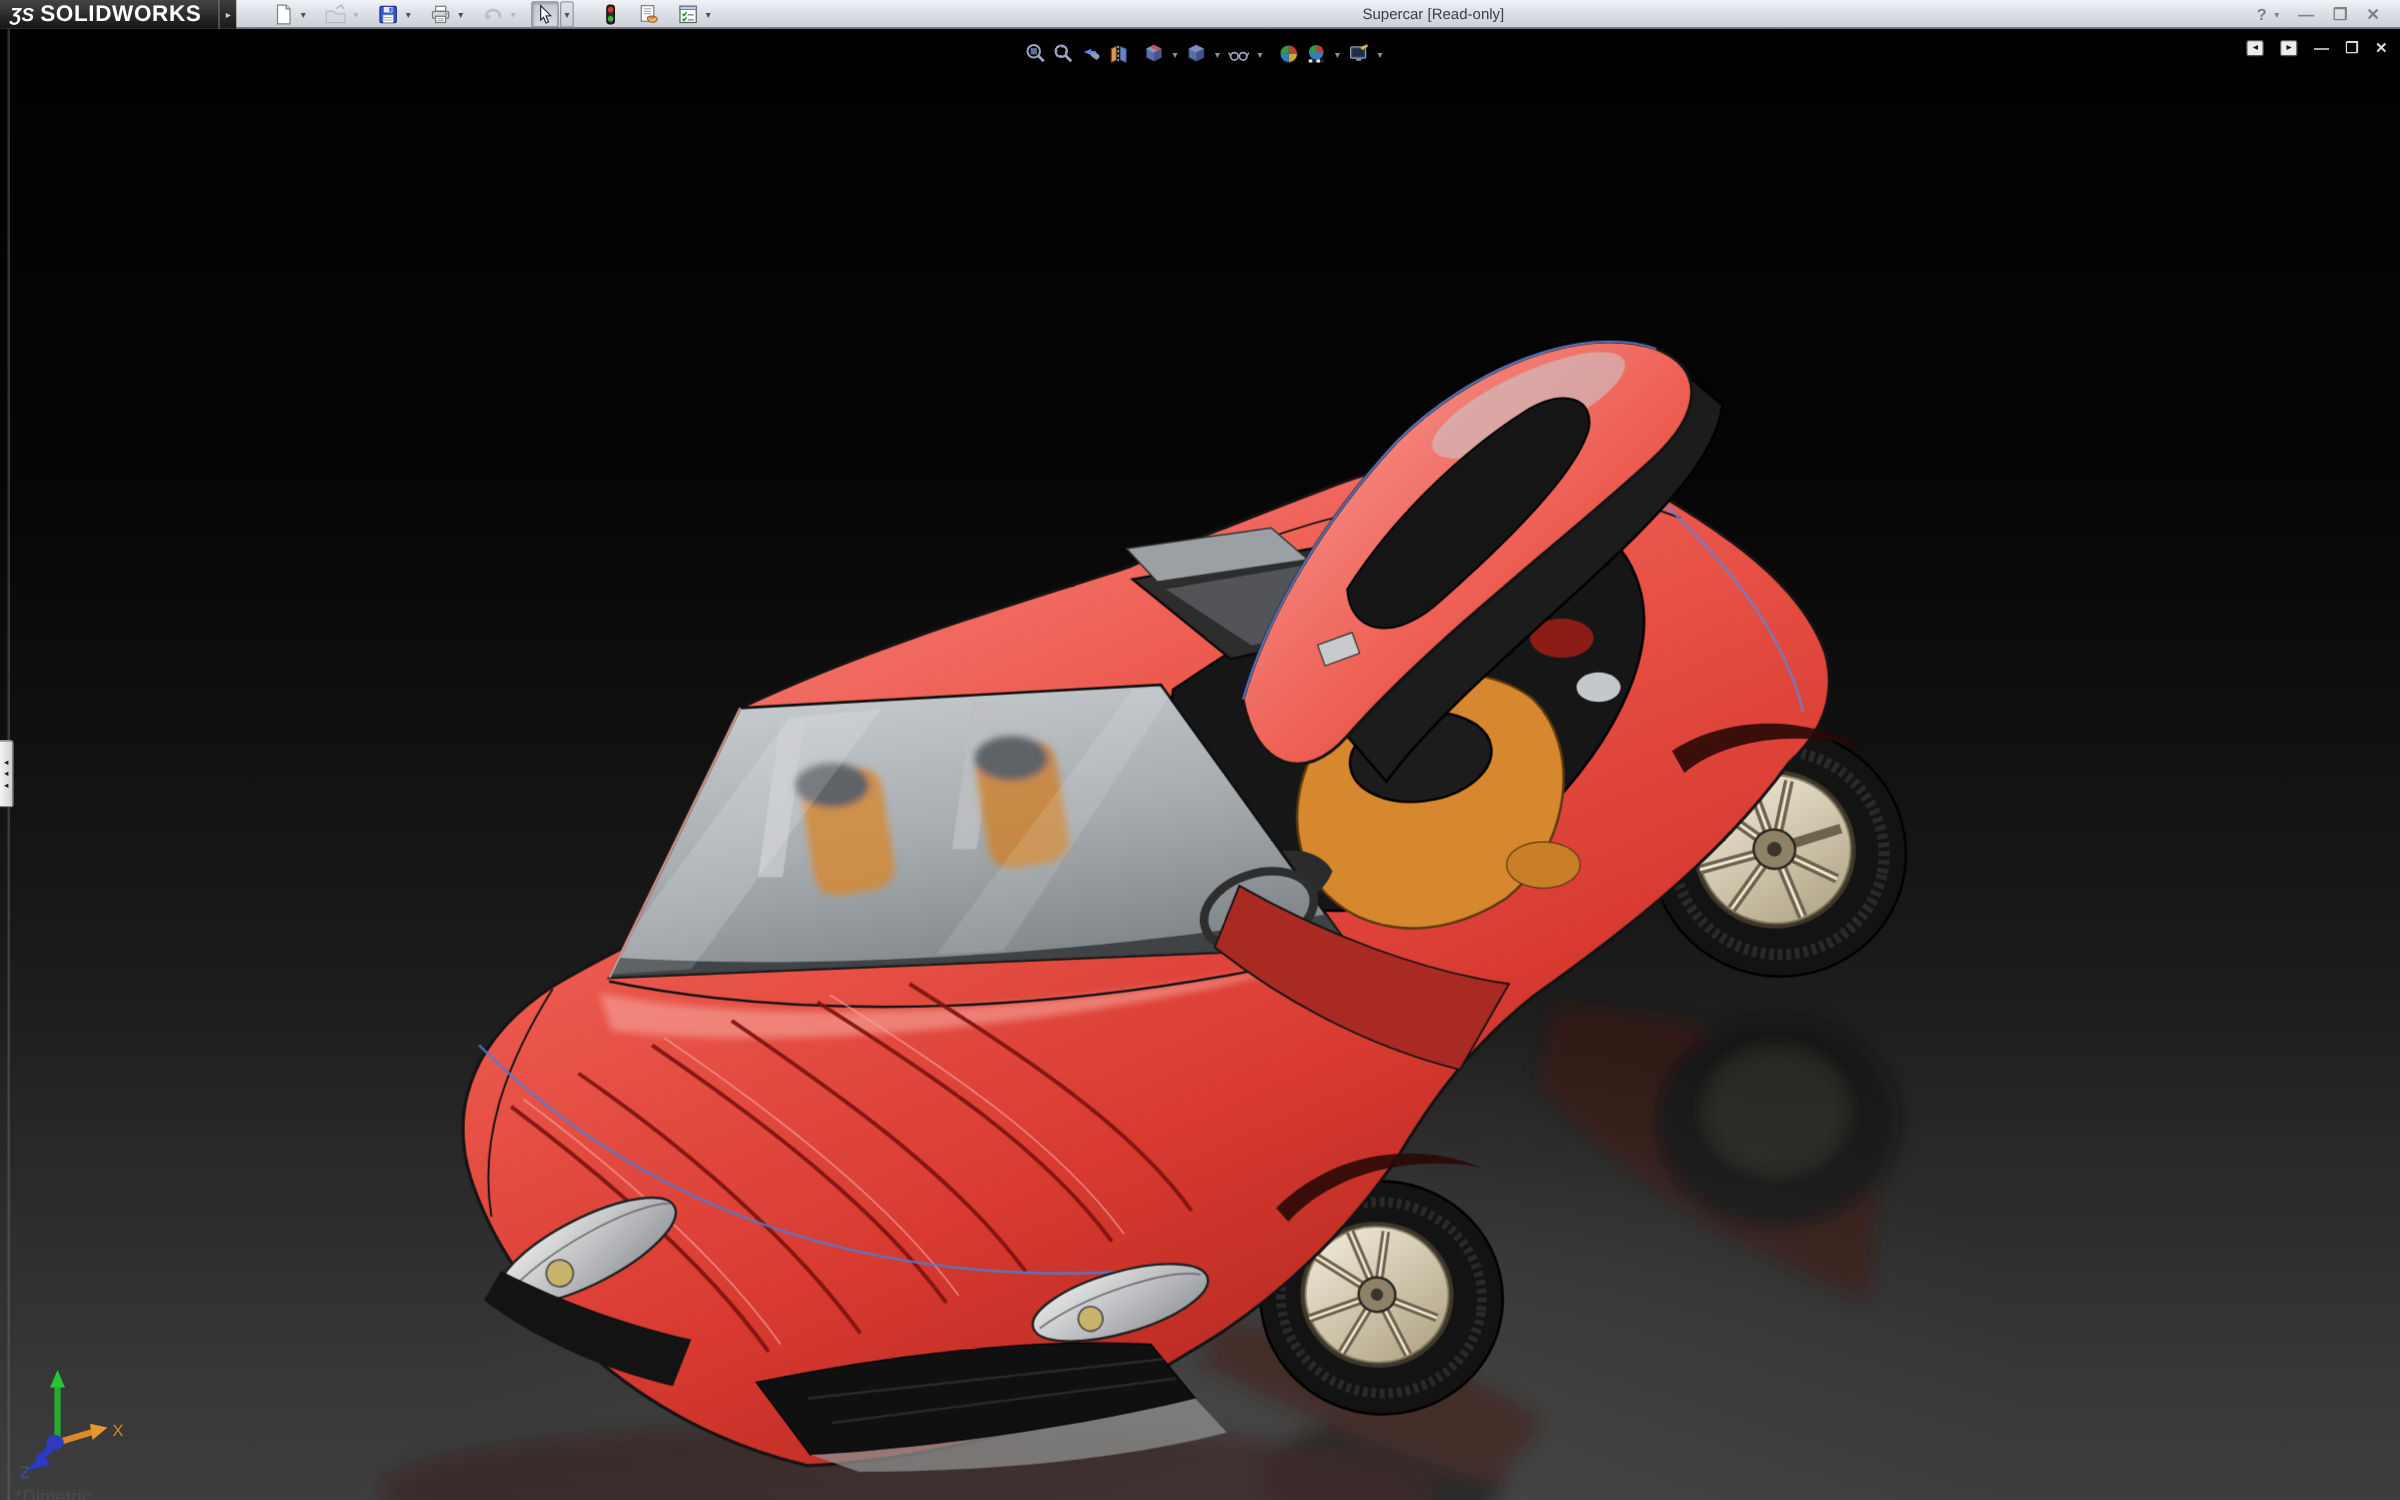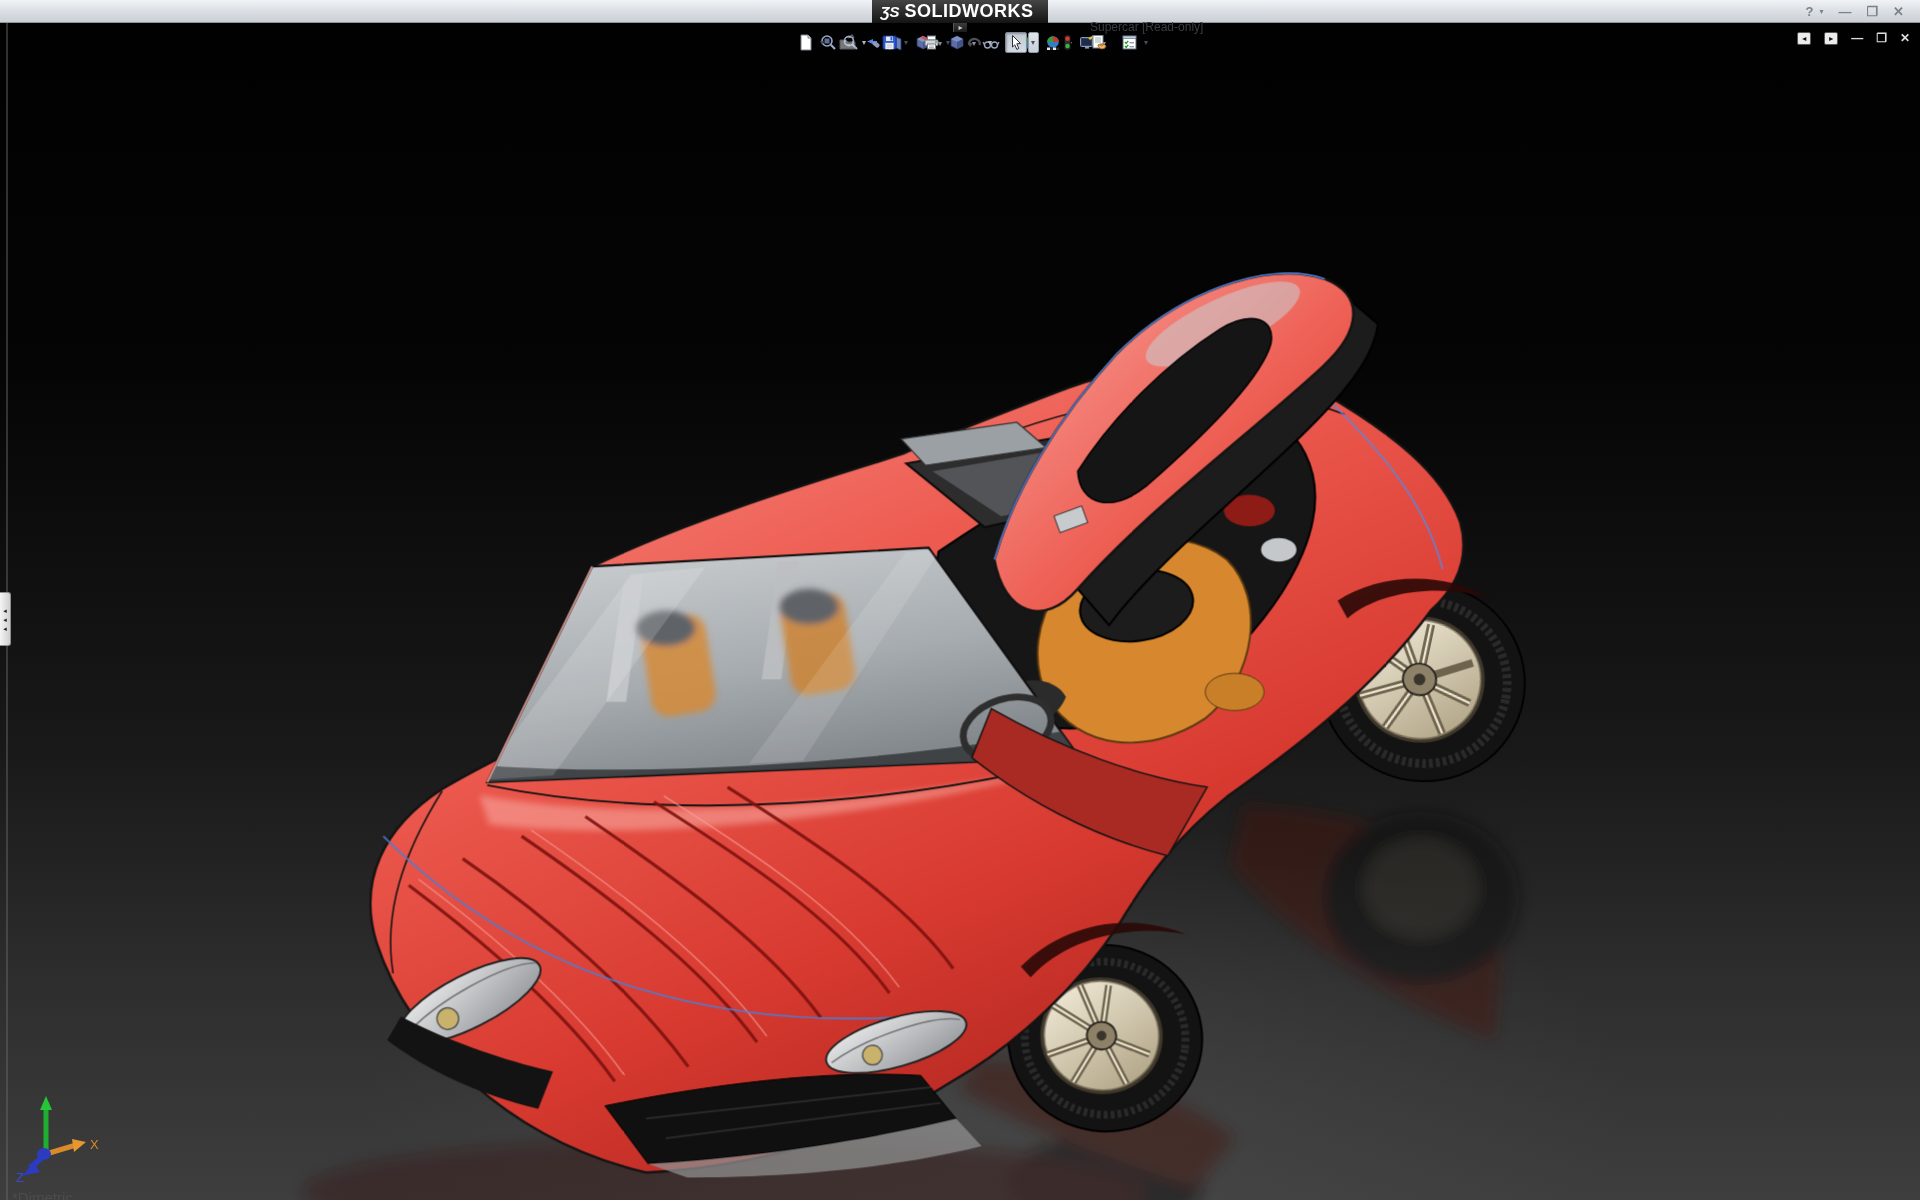--- a/index.html
+++ b/index.html
@@ -2,39 +2,39 @@
 <html><head>
 <meta charset="utf-8">
 <style>
   * { margin:0; padding:0; box-sizing:border-box; }
   html,body { width:1920px; height:1200px; overflow:hidden; background:#000;
               font-family:"Liberation Sans", sans-serif; }
 
   
   .titlebar { position:absolute; top:0; left:0; width:1920px; height:23px;
               background:linear-gradient(#f0f2f5 0%, #dde1e6 45%, #cbd0d6 100%);
-              border-bottom:1px solid #8f959d; display:flex; align-items:center; z-index:30;flex-direction:column; }
+              border-bottom:1px solid #8f959d; display:flex; align-items:center; z-index:30; }
   .brand { height:23px; background:linear-gradient(#454545, #141414); color:#fff;
            display:flex; align-items:baseline; padding:0 14px 0 8px; }
   .brand-mark { font-style:italic; font-weight:bold; font-size:15px; line-height:23px; margin-right:5px; }
   .brand-name { font-weight:bold; font-size:18px; letter-spacing:.5px; line-height:23px; }
   .brand-tab { width:14px; height:23px; background:linear-gradient(#3c3c3c,#1a1a1a);
                color:#cfcfcf; font-size:8px; display:flex; align-items:center; justify-content:center;
                border-left:1px solid #555; cursor:pointer; }
   .tb { display:flex; align-items:center; margin-left:26px; }
   .tb-btn { width:22px; height:21px; display:flex; align-items:center; justify-content:center;
             border:1px solid transparent; border-radius:2px; cursor:pointer; }
   .tb-btn.pressed { background:linear-gradient(#c3cad3,#d4dae2); border:1px solid #7f8896;
                     box-shadow:inset 1px 1px 2px rgba(0,0,0,.25); }
   .dd { width:11px; height:21px; display:flex; align-items:center; justify-content:center;
         font-size:8px; color:#4a4f57; cursor:pointer; }
   .dd.disabled { color:#b4b8be; }
   .dd.boxed { border:1px solid #8f98a5; background:linear-gradient(#dfe4ea,#c9cfd8); border-radius:2px; margin-left:1px; }
   .tb-gap { width:9px; }
-  .doc-title { position:absolute; left:1090px; top:16px; height:23px; line-height:23px;
+  .doc-title { position:absolute; left:1090px; top:0; height:23px; line-height:23px;
                font-size:12px; color:#3a3e44; white-space:nowrap; }
   .win-controls { position:absolute; right:16px; top:0; height:23px; display:flex;
                   align-items:center; gap:15px; color:#7b828c; }
   .win-controls .wc { font-size:13px; font-weight:bold; cursor:pointer; line-height:23px; }
   .win-controls .wc-dd { font-size:8px; cursor:pointer; margin-left:-9px; }
 
   
   .viewport { position:absolute; top:23px; left:0; width:1920px; height:1177px;
               background:linear-gradient(#010101 0%, #050505 30%, #191919 62%, #2e2e2e 82%, #3e3e3e 100%);
               overflow:hidden; }

